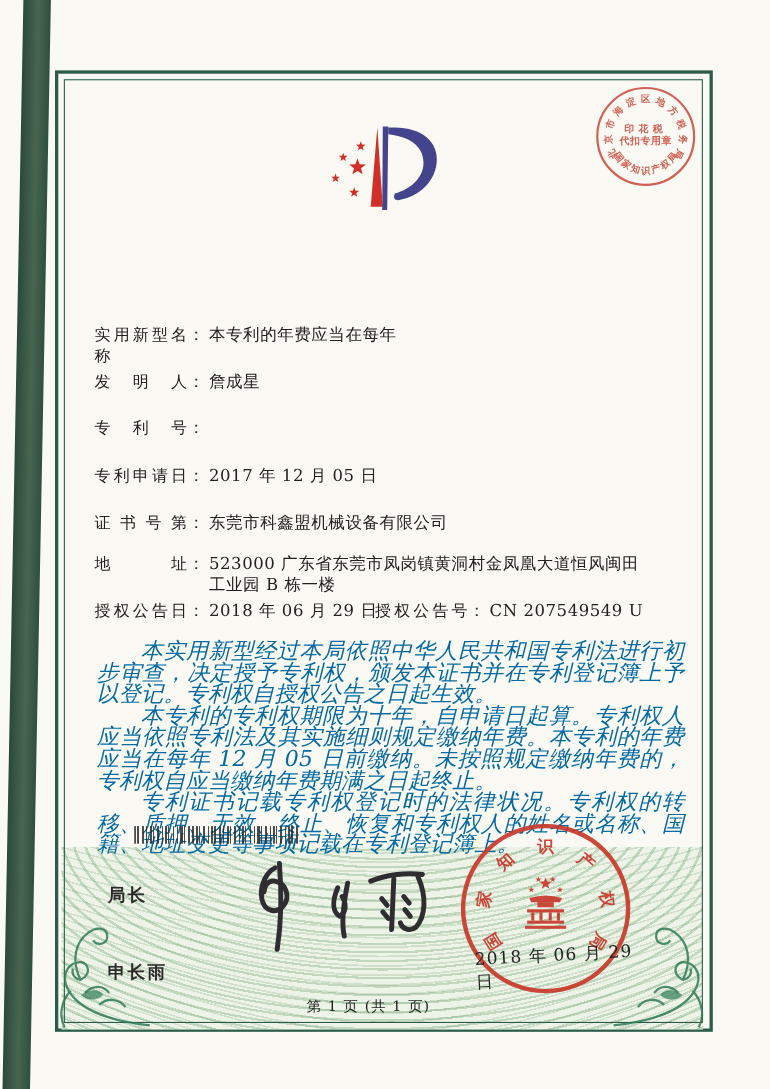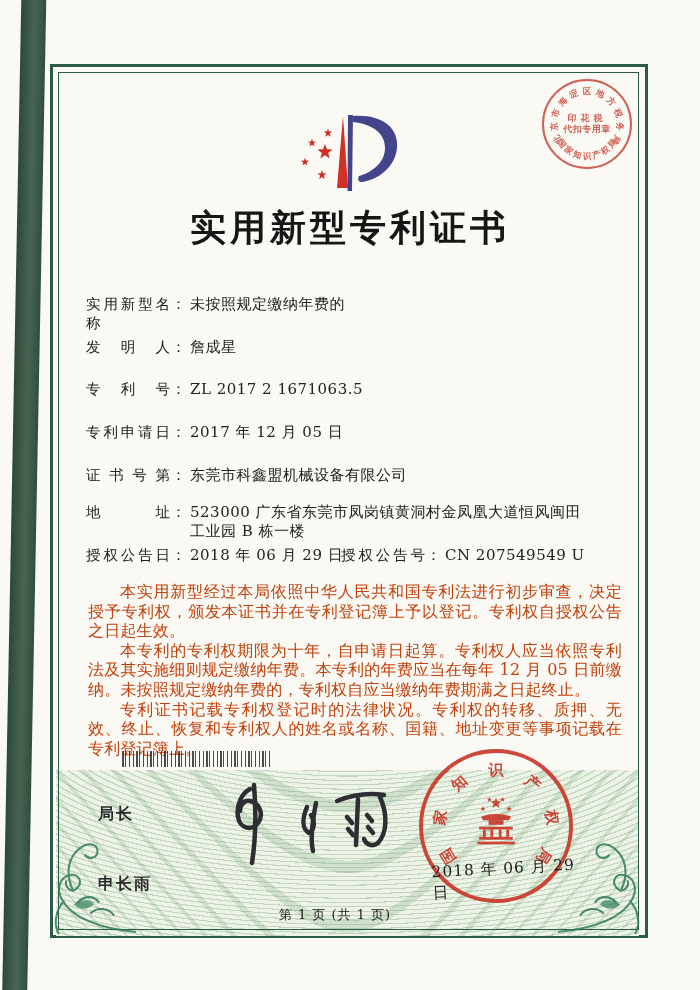--- a/index.html
+++ b/index.html
@@ -36,22 +36,22 @@
   .tax-center .l1{letter-spacing:4px;}
   .tax-center .l2{letter-spacing:.5px;}
   
   .frow{position:absolute;left:86px;display:flex;align-items:flex-start;font-size:15px;}
   .f-label{flex:none;display:inline-block;width:84px;font-size:14.5px;text-align:justify;text-align-last:justify;}
   .colon{flex:none;margin:0 4px 0 1px;}
   .f-value{letter-spacing:.5px;line-height:19px;}
   .f-value .line2{display:block;}
   .grant-right{left:341px;}
   .grant-right .f-label{width:84px;}
-  .body-text{position:absolute;left:88px;top:582px;width:534px;font-size:16px;line-height:19.6px;
-             text-align:justify;letter-spacing:.2px;color:#c2410c;}
+  .body-text{position:absolute;left:88px;top:582px;width:534px;font-size:20px;line-height:19.6px;
+             text-align:justify;letter-spacing:.2px;color:#0369a1;font-style:italic;}
   .body-text p{margin:0;text-indent:2em;}
   .barcode{position:absolute;left:122px;top:751px;width:150px;height:16px;opacity:.85;
     background:repeating-linear-gradient(90deg,#2e2e2e 0 2px,transparent 2px 3px,#2e2e2e 3px 4px,
                transparent 4px 7px,#2e2e2e 7px 8.5px,transparent 8.5px 11px,#2e2e2e 11px 12px,transparent 12px 14px);}
   .sign-role,.sign-name{position:absolute;left:98px;font-family:"DejaVu Sans","Liberation Sans",sans-serif;
 viewers      font-size:16px;font-weight:700;letter-spacing:2px;color:#2a2a2a;}
   .sign-role{top:804px;}
   .sign-name{top:874px;}
   .signature{position:absolute;left:212px;top:779px;width:190px;height:88px;}
   .big-seal{position:absolute;left:419px;top:749px;width:146px;height:146px;border-radius:50%;
@@ -117,36 +117,34 @@
         <span class="circ-char" style="transform: translate(-50%, -50%) rotate(162.667deg) translateY(-32px) rotate(180deg);">产</span>
         <span class="circ-char" style="transform: translate(-50%, -50%) rotate(145.333deg) translateY(-32px) rotate(180deg);">权</span>
         <span class="circ-char" style="transform: translate(-50%, -50%) rotate(128deg) translateY(-32px) rotate(180deg);">局</span>
       </div>
     <div class="tax-center">
       <div class="l1">印花税</div>
       <div class="l2">代扣专用章</div>
     </div>
   </div>
 
-  <h1 class="title">实用新型专利证书</h1>
 
   <div class="frow" style="top:295px">
     <span class="f-label">实用新型名称</span>
       <span class="colon">：</span>
-    <span class="f-value">未按照规定缴纳年费的</span>
+    <span class="f-value">本专利的年费应当在每年</span>
   </div>
   <div class="frow" style="top:338px">
     <span class="f-label">发明人</span>
       <span class="colon">：</span>
     <span class="f-value">詹成星</span>
   </div>
   <div class="frow" style="top:380px">
     <span class="f-label">专利号</span>
       <span class="colon">：</span>
-    <span class="f-value">ZL 2017 2 1671063.5</span>
   </div>
   <div class="frow" style="top:423px">
     <span class="f-label">专利申请日</span>
       <span class="colon">：</span>
     <span class="f-value">2017 年 12 月 05 日</span>
   </div>
   <div class="frow" style="top:466px">
     <span class="f-label">证书号第</span>
       <span class="colon">：</span>
     <span class="f-value">东莞市科鑫盟机械设备有限公司</span>

